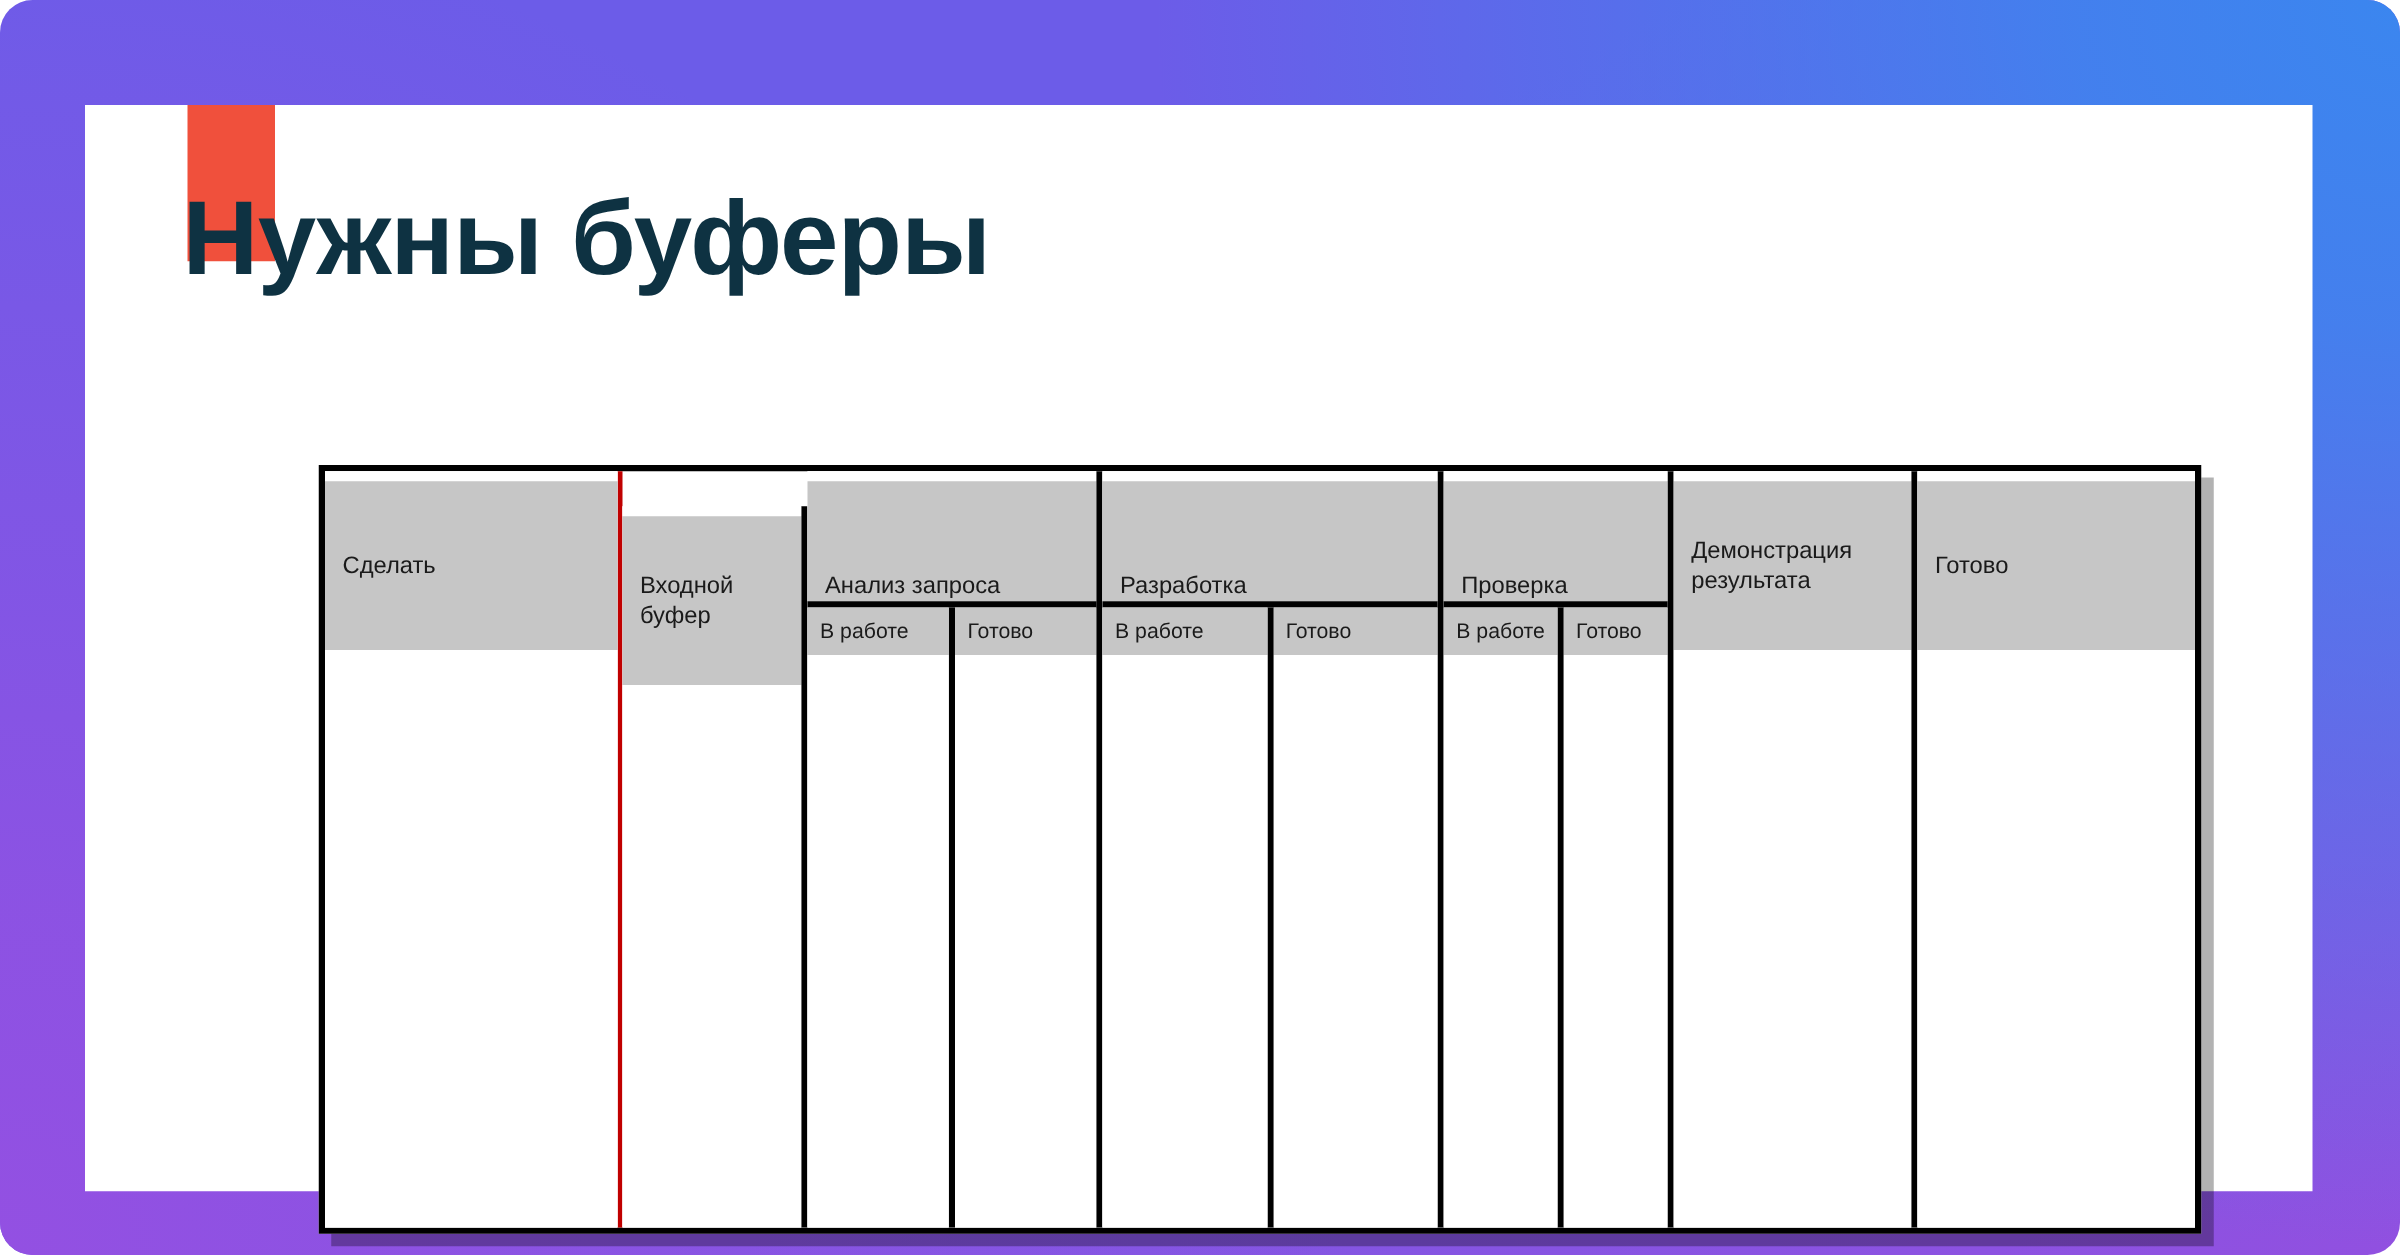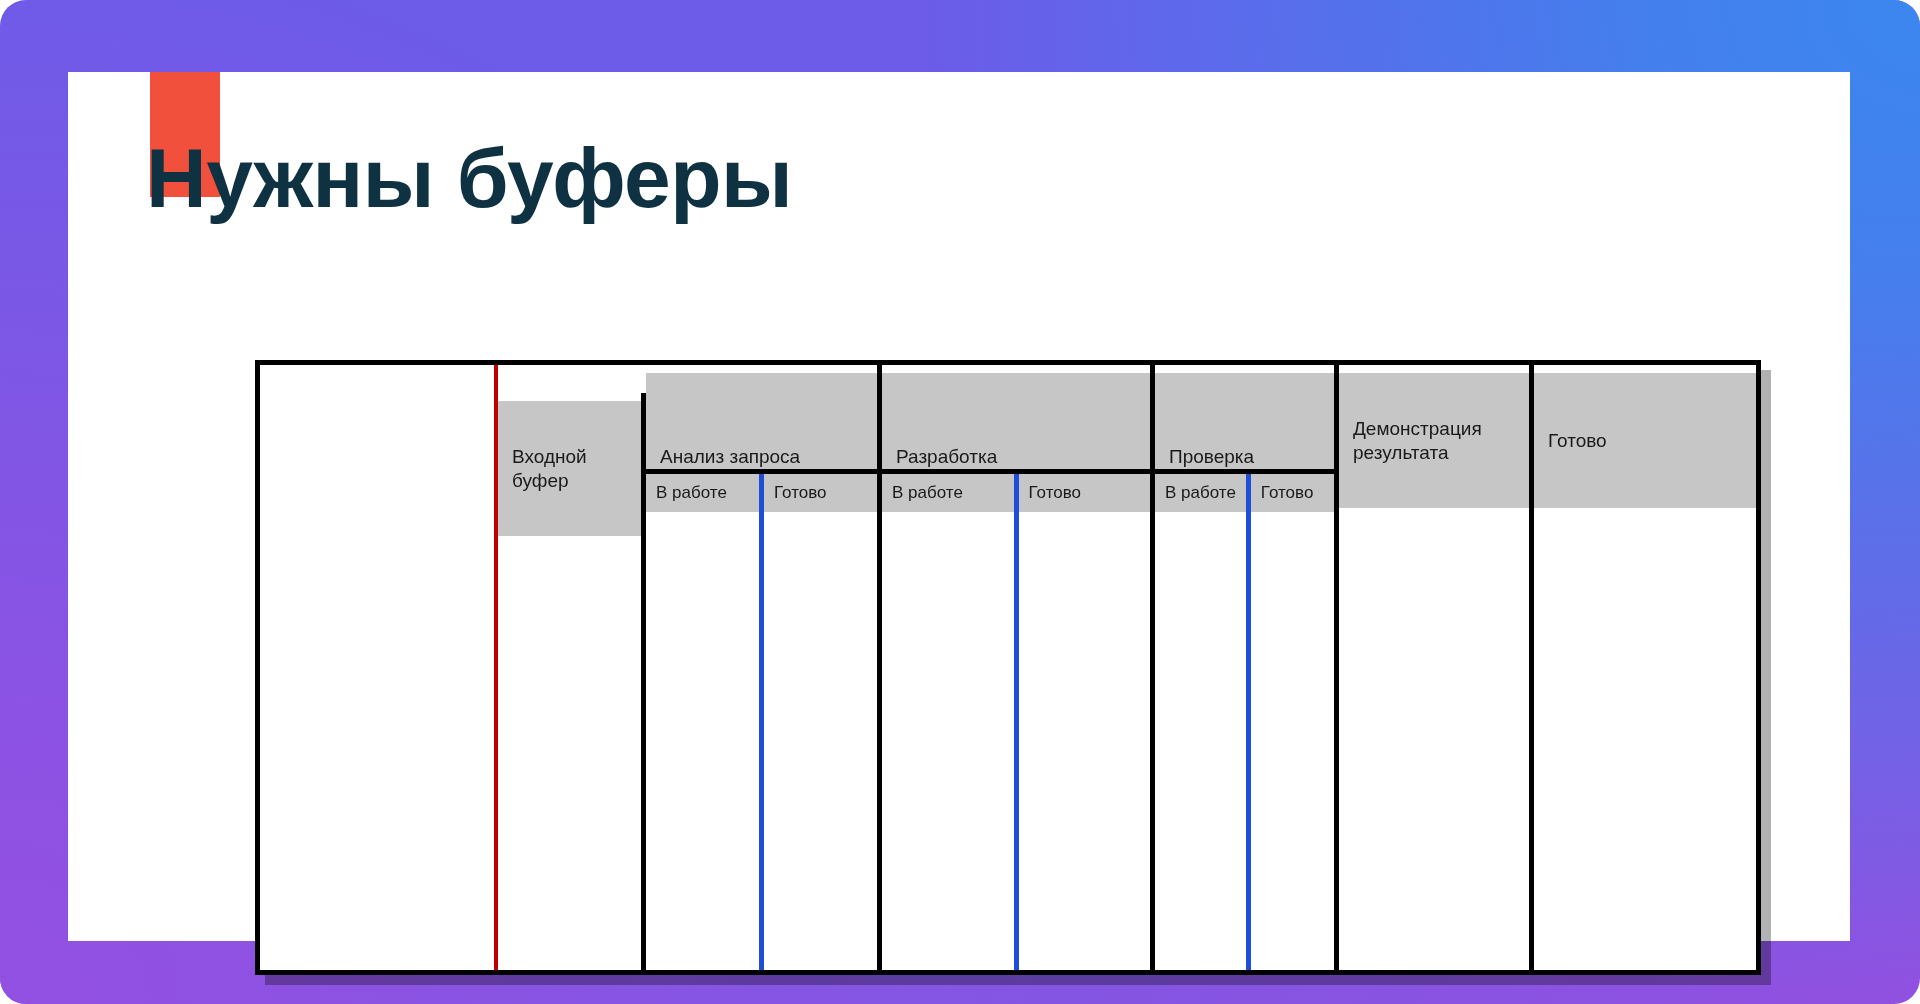--- a/index.html
+++ b/index.html
@@ -40,21 +40,21 @@
     position: absolute;
     inset: 0;
     background: radial-gradient(circle at 0% 100%, #9350e2 0%, rgba(147,80,226,0.8) 14%, rgba(147,80,226,0.0) 50%);
     pointer-events: none;
   }
 
   
   #slide-card {
     position: absolute;
     left: 68px;
-    top: 72px;
+    top: 84px;
     width: 1782px;
     height: 869px;
     background: #ffffff;
     z-index: 3;
   }
 
   
   #title-block {
     position: absolute;
     left: 40px;
@@ -138,21 +138,21 @@
   
   .subrow {
     display: flex;
     flex: 1 1 auto;
     border-top: 5px solid #000000;
   }
   .subcol {
     display: flex;
     flex-direction: column;
     flex: 1 1 0;
-    border-right: 5px solid #1d4ed8;
+    border-right: 5px solid #000000;
   }
   .subcol:last-child { border-right: none; }
   .subhead {
     background: #c6c6c6;
     color: #1a1a1a;
     font-size: 17px;
     line-height: 20px;
     height: 38px;
     padding: 0 10px;
     display: flex;
@@ -173,20 +173,23 @@
 
     <div id="title-block">
       <div id="title-accent"></div>
       <div id="title-text">Нужны буферы</div>
     </div>
 
     <div id="board">
 
       <div class="col-group no-divider" style="width:234px;">
         <div class="head-pad"></div>
+        <div class="col-head full">
+          <span>Сделать</span>
+        </div>
         <div class="col-body"></div>
       </div>
 
       <div class="red-divider"></div>
 
       <div class="col-group" style="width:148px;margin-top:28px;">
         <div class="head-pad"></div>
         <div class="col-head full">
           <span>Входной буфер</span>
         </div>

